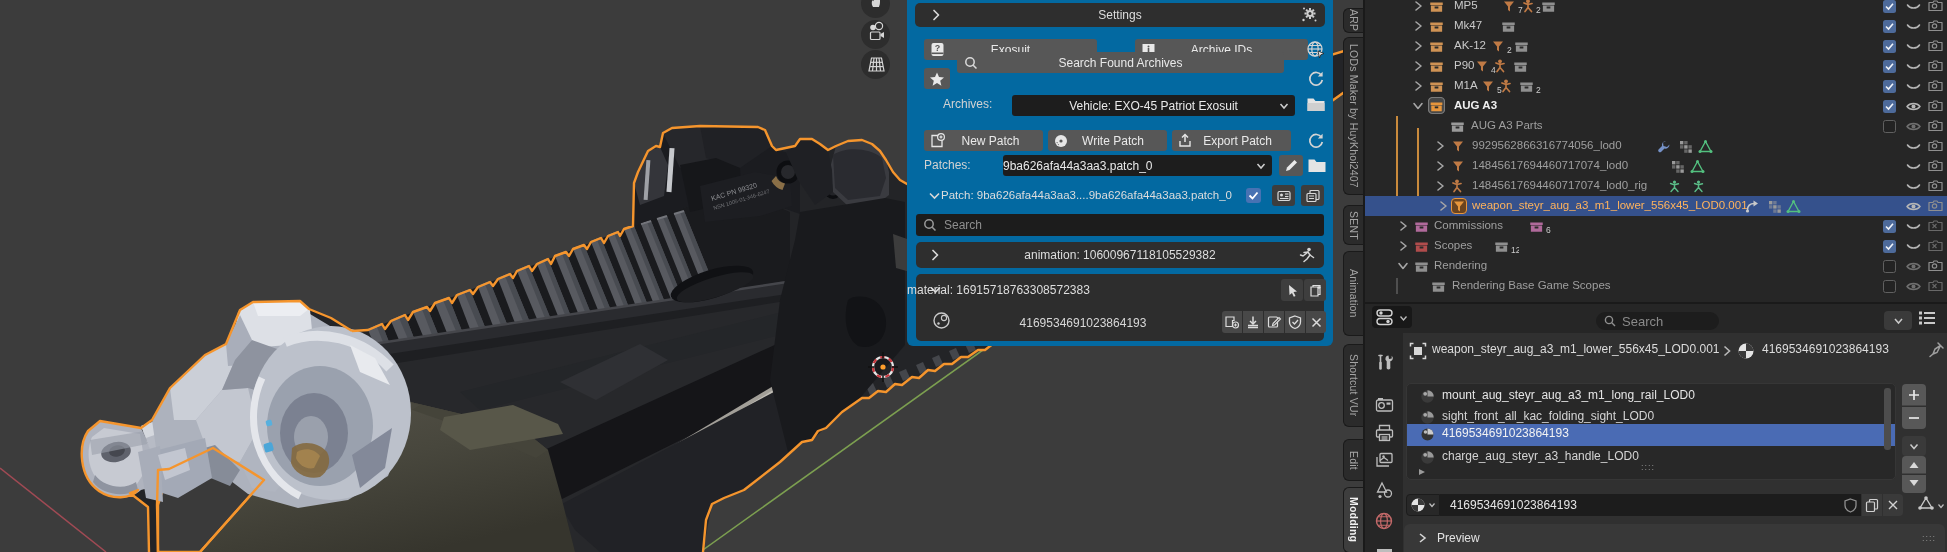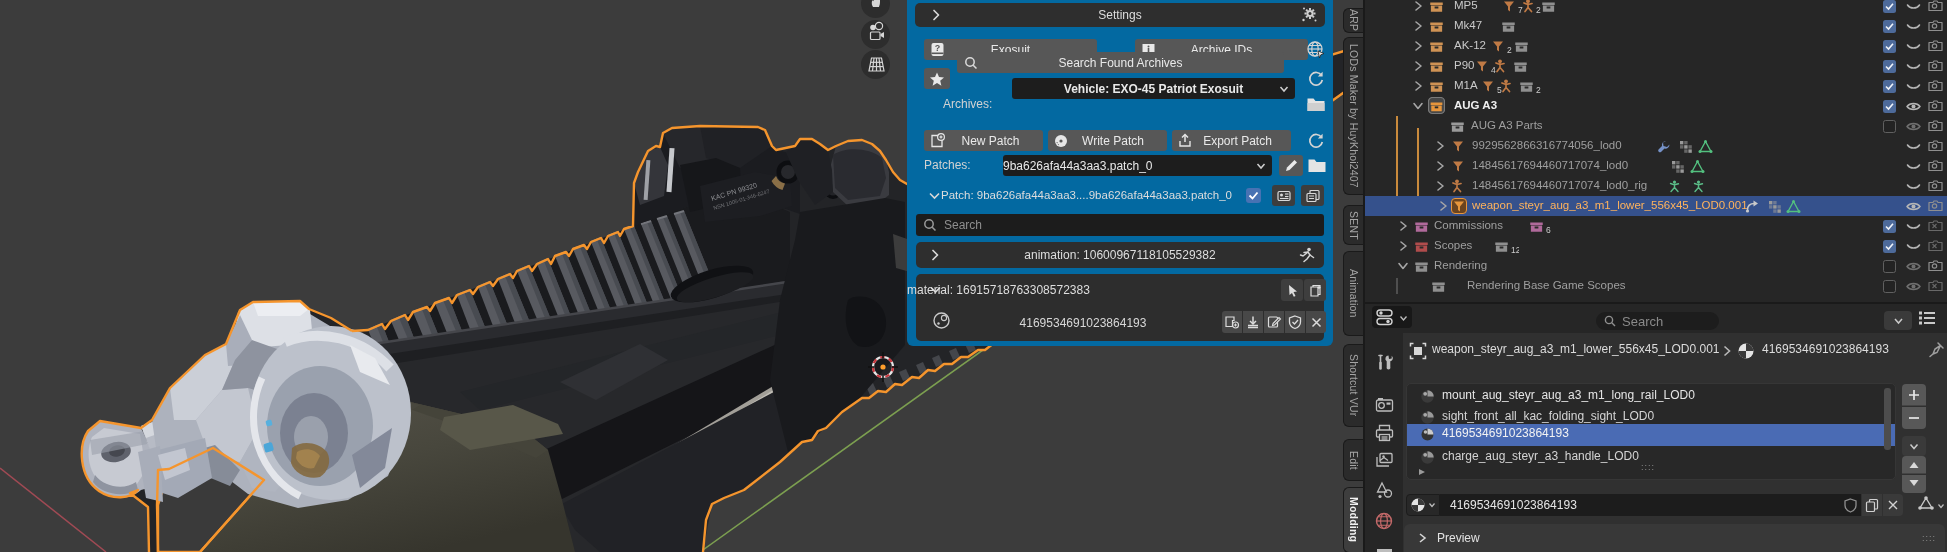--- a/index.html
+++ b/index.html
@@ -297,21 +297,21 @@
         <line x1="10.2" y1="10.2" x2="13.5" y2="13.5" stroke="#dadada" stroke-width="1.5"></line>
       </svg>
     <span>Search Found Archives</span>
     </div>
   <svg width="20" height="20" viewBox="0 0 20 20" style="position:absolute;left:399px;top:69px;">
     <path d="M15.5 6.5 A6.3 6.3 0 1 0 16.3 11" fill="none" stroke="#d4d4d4" stroke-width="1.7"></path>
     <path d="M16.6 2.8 L16.6 7.6 L11.8 7.6 Z" fill="#d4d4d4"></path>
   </svg>
 
   <div class="lbl" style="left:17px;top:97px;margin-left:19px;">Archives:</div>
-  <div class="dfield" style="left:105px;top:78px;width:283px;height:21px;font-weight:bold;">
+  <div class="dfield" style="left:105px;top:95px;width:283px;height:21px;">
     <span>Vehicle: EXO-45 Patriot Exosuit</span>
     <svg width="14" height="14" viewBox="0 0 14 14" style="position:absolute;right:4px;">
         <path d="M3.5 5 L7 9 L10.5 5" fill="none" stroke="#cfcfcf" stroke-width="1.5"></path>
       </svg>
   </div>
   <svg width="20" height="18" viewBox="0 0 20 18" style="position:absolute;left:399px;top:96px;">
       <path d="M1.5 2.5 h6 l2 2.5 h9 v10 h-17 Z" fill="#e4e4e4"></path>
       <path d="M1.5 7 h17 v8 h-17 Z" fill="#cfcfcf"></path>
     </svg>
 
@@ -920,21 +920,21 @@
 <svg class="abs" style="left:562px;top:258px" width="17" height="16" viewBox="0 0 17 16">
       <path d="M2 4.5 h4 l1 -1.5 h3 l1 1.5 h4 v8 h-13 Z" fill="none" stroke="#8f8f8f" stroke-width="1.2" stroke-linejoin="round"></path>
       <circle cx="7.5" cy="8" r="2.2" fill="none" stroke="#8f8f8f" stroke-width="1.2"></circle>
     </svg>
 <svg class="abs" style="left:66px;top:278px" width="15" height="17" viewBox="0 0 15 17">
       <g transform="translate(0,0) scale(1.25)">
         <path d="M1 3.5 h10 v2 h-10 Z M1.5 6 h9 v5 h-9 Z" fill="#8f8f8f"></path>
         <rect x="4.5" y="6.8" width="3" height="1.6" fill="#2a2a2a"></rect>
       </g>
     </svg>
-<div class="abs" style="left:102px;top:279px;color:#9f9f9f;white-space:nowrap;">Rendering Base Game Scopes</div>
+<div class="abs" style="left:87px;top:279px;color:#9f9f9f;white-space:nowrap;">Rendering Base Game Scopes</div>
 <div class="abs" style="left:518px;top:279.5px;width:13px;height:13px;background:#232323;border:1px solid #606060;border-radius:2.5px;"></div>
 <svg class="abs" style="left:540px;top:279px" width="17" height="15" viewBox="0 0 17 15">
       <path d="M2 7.5 C5 3.5 12 3.5 15 7.5 C12 11.5 5 11.5 2 7.5 Z" fill="none" stroke="#6f6f6f" stroke-width="1.4"></path>
       <circle cx="8.5" cy="7.5" r="2" fill="#6f6f6f"></circle>
     </svg>
 <svg class="abs" style="left:562px;top:278px" width="17" height="16" viewBox="0 0 17 16">
       <path d="M2 4.5 h4 l1 -1.5 h3 l1 1.5 h4 v8 h-13 Z" fill="none" stroke="#686868" stroke-width="1.2" stroke-linejoin="round"></path>
       <path d="M5.5 6 L9.5 10 M9.5 6 L5.5 10" stroke="#686868" stroke-width="1.1"></path>
     </svg>
 </div>

